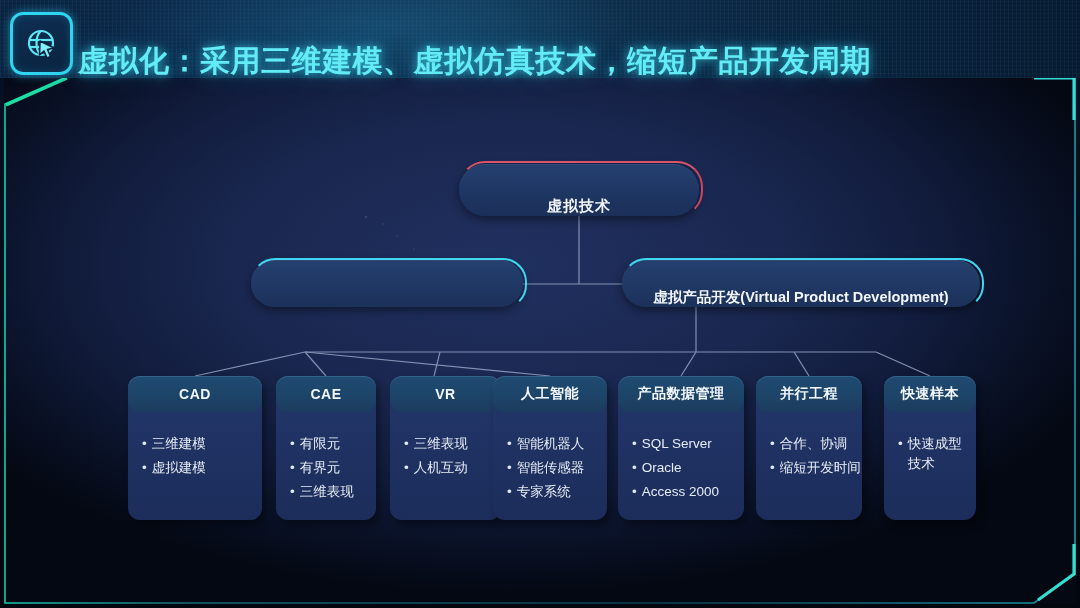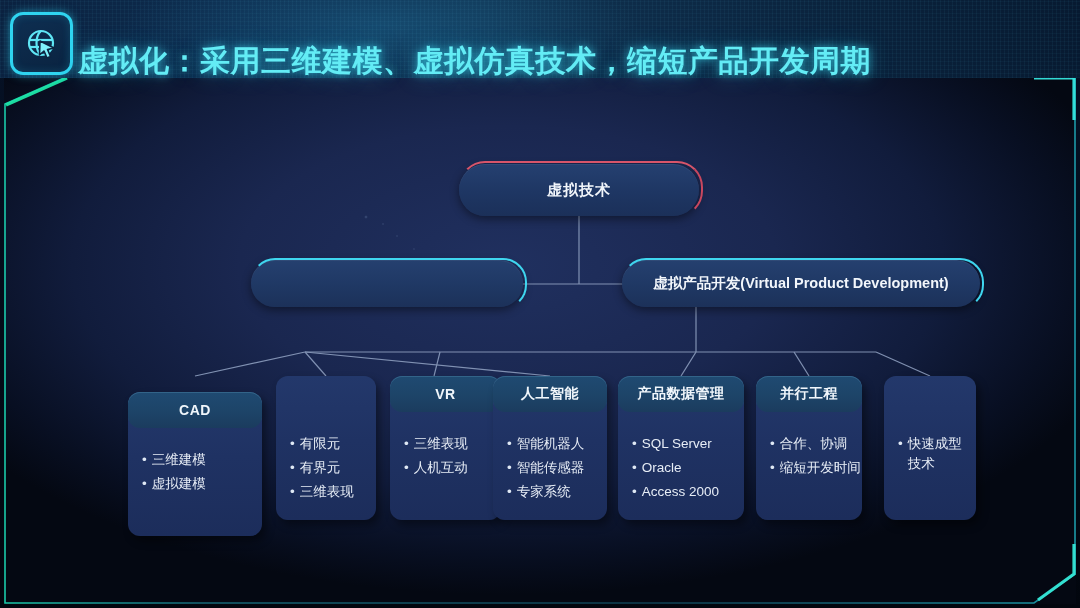--- a/index.html
+++ b/index.html
@@ -113,21 +113,21 @@
     left: 0; top: 0;
     width: 1072px; height: 530px;
     pointer-events: none;
   }
 
   
   .node {
     position: absolute;
     box-sizing: border-box;
     display: flex;
-    align-items: center;
+    align-items: flex-end;
     justify-content: center;
     color: #f2f6fb;
     text-align: center;
   }
 
   .node-root {
     left: 455px; top: 90px;
     width: 240px; height: 52px;
     border-radius: 26px;
     background: linear-gradient(180deg, #254070 0%, #1e3663 55%, #1b3059 100%);
@@ -215,21 +215,21 @@
     margin-bottom: 4px;
     white-space: nowrap;
   }
   .bullet .dot {
     flex: 0 0 auto;
     margin-right: 5px;
     color: #dfe8f4;
   }
   .bullet .btxt { white-space: pre-line; }
 
-  #card-cad { left: 124px; width: 134px; margin-top: 16px; }
+  #card-cad { left: 124px; width: 134px; }
   #card-cae { left: 272px; width: 100px; }
   #card-vr  { left: 386px; width: 111px; }
   #card-ai  { left: 489px; width: 114px; }
   #card-pdm { left: 614px; width: 126px; }
   #card-ce  { left: 752px; width: 106px; }
   #card-rp  { left: 880px; width: 92px; }
 </style>
 </head>
 <body>
 
@@ -284,20 +284,23 @@
           <span class="btxt">三维建模</span>
         </div>
         <div class="bullet">
           <span class="dot">•</span>
           <span class="btxt">虚拟建模</span>
         </div>
       </div>
     </div>
 
     <div id="card-cae" class="card">
+      <div class="card-head">
+        <span class="card-head-title">CAE</span>
+      </div>
       <div class="card-body">
         <div class="bullet">
           <span class="dot">•</span>
           <span class="btxt">有限元</span>
         </div>
         <div class="bullet">
           <span class="dot">•</span>
           <span class="btxt">有界元</span>
         </div>
         <div class="bullet">
@@ -373,20 +376,23 @@
           <span class="btxt">合作、协调</span>
         </div>
         <div class="bullet">
           <span class="dot">•</span>
           <span class="btxt">缩短开发时间</span>
         </div>
       </div>
     </div>
 
     <div id="card-rp" class="card">
+      <div class="card-head">
+        <span class="card-head-title">快速样本</span>
+      </div>
       <div class="card-body">
         <div class="bullet">
           <span class="dot">•</span>
           <span class="btxt">快速成型
 技术</span>
         </div>
       </div>
     </div>
 
   </div>

